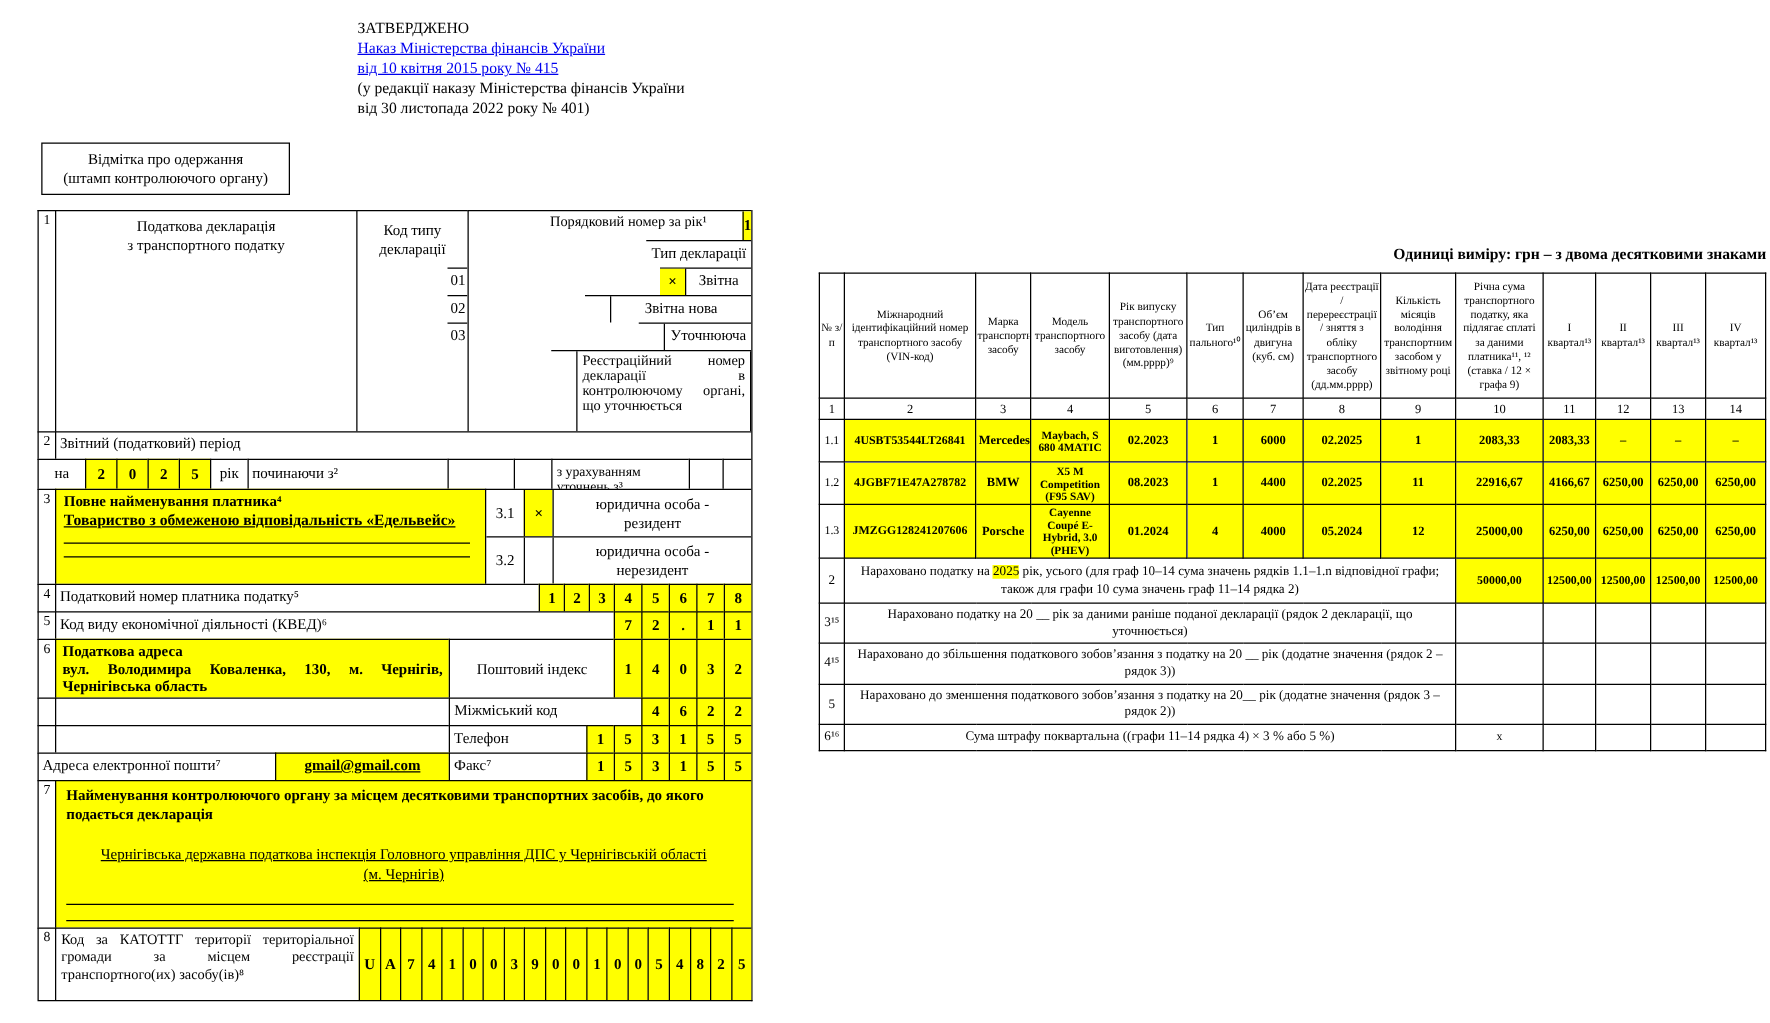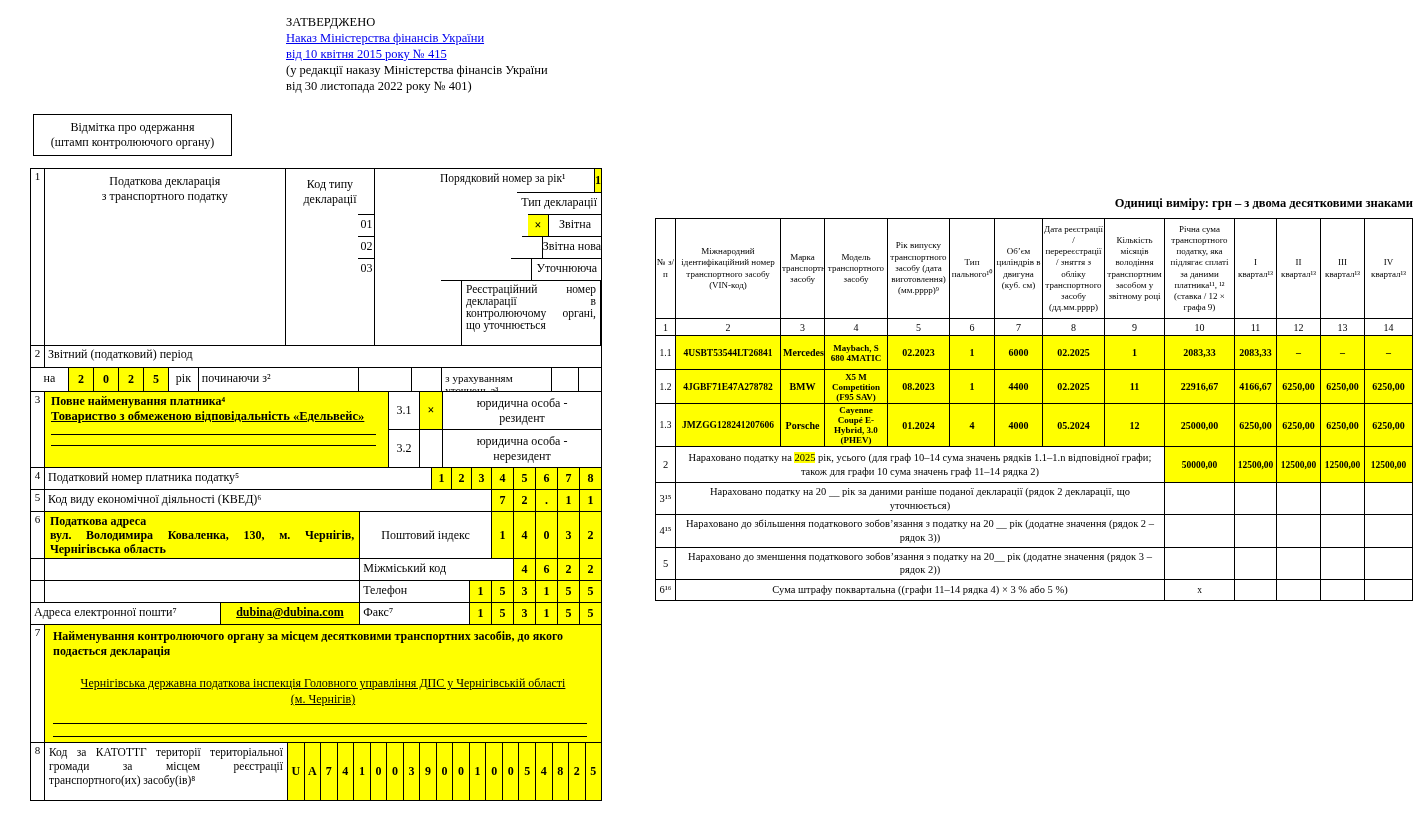--- a/index.html
+++ b/index.html
@@ -88,21 +88,21 @@
         <div style="width:158px;padding:3px 4px;font-size:11.5px">Порядковий номер за рік¹</div>
         <div class="yellow bold center vmid" style="flex:1">1</div>
       </div>
       <div style="height:22px;padding:2px 4px">Тип декларації</div>
       <div class="split" style="height:22px">
         <div class="yellow bold center vmid" style="width:20px">×</div>
         <div style="flex:1;padding:2px 10px">Звітна</div>
       </div>
       <div class="split" style="height:22px">
         <div class="center vmid" style="width:20px"></div>
-        <div style="flex:1;padding:2px 0">Звітна нова</div>
+        <div style="flex:1;padding:2px 27px">Звітна нова</div>
       </div>
       <div class="split" style="height:22px">
         <div class="center vmid" style="width:20px"></div>
         <div style="flex:1;padding:2px 4px">Уточнююча</div>
       </div>
       <div class="split" style="flex:1">
         <div style="width:20px"></div>
         <div style="width:139px;padding:2px 4px;font-size:11.5px;text-align:justify">Реєстраційний номер декларації в контролюючому органі, що уточнюється</div>
         <div style="flex:1"></div>
       </div>
@@ -219,21 +219,21 @@
     <span class="dc yellow">1</span>
         <span class="dc yellow">5</span>
         <span class="dc yellow">3</span>
         <span class="dc yellow">1</span>
         <span class="dc yellow">5</span>
         <span class="dc yellow">5</span>
       </div>
   </div>
   <div class="fr" style="height:22px">
     <div class="fc" style="width:190px;padding-top:2px">Адреса електронної пошти⁷</div>
-    <div class="fc yellow bold center" style="width:140px;text-decoration:underline;padding-top:2px">dubina@dubina.com</div>
+    <div class="fc yellow bold center" style="width:140px;text-decoration:underline;padding-top:2px">gmail@gmail.com</div>
     <div class="fc" style="width:110px;padding-top:2px">Факс⁷</div>
     <div class="dwrap">
 
     <span class="dc yellow">1</span>
         <span class="dc yellow">5</span>
         <span class="dc yellow">3</span>
         <span class="dc yellow">1</span>
         <span class="dc yellow">5</span>
         <span class="dc yellow">5</span>
       </div>

